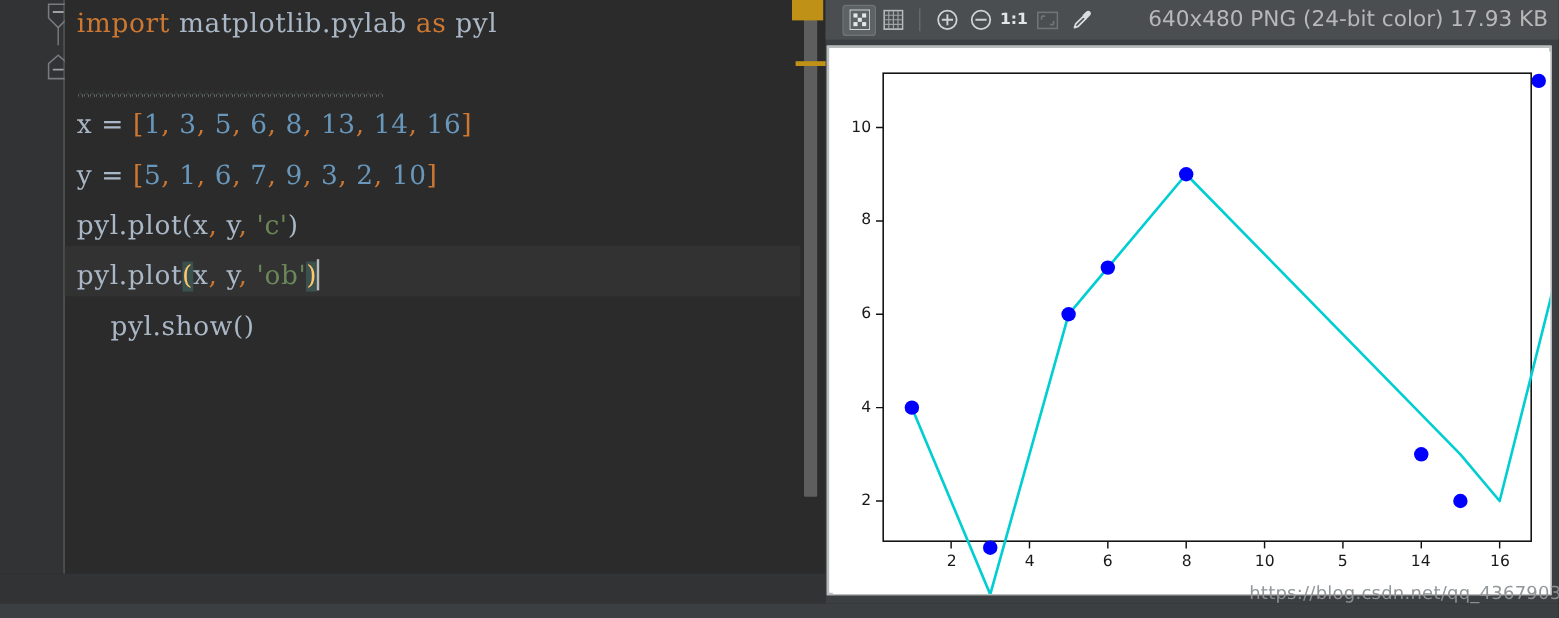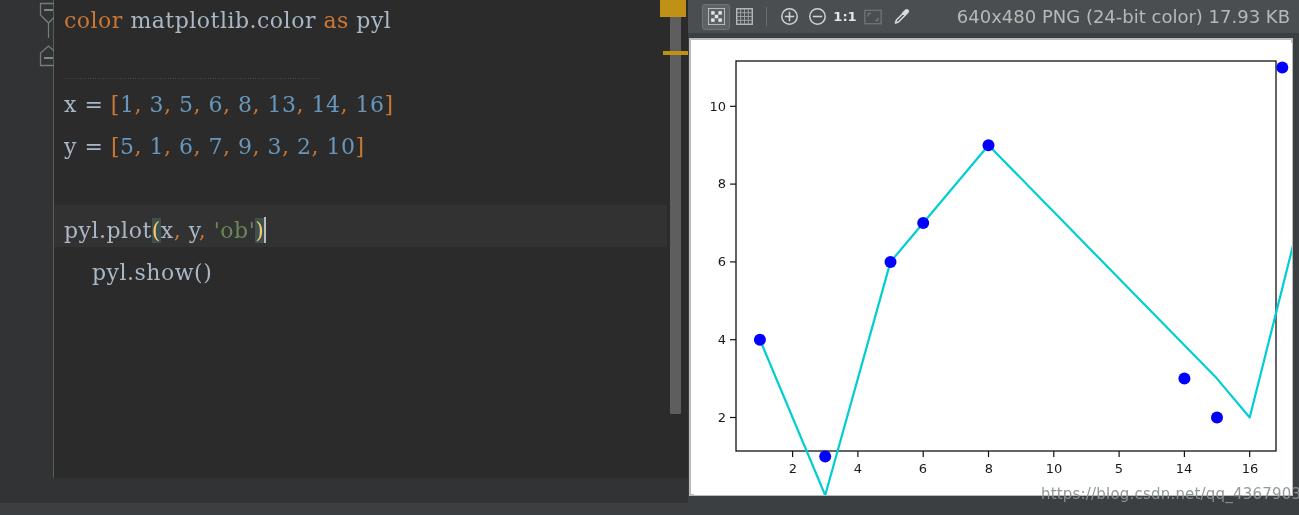--- a/index.html
+++ b/index.html
@@ -108,28 +108,29 @@
       <svg width="19" height="22" viewBox="0 0 19 22">
         <path d="M1.5 20.5 H17.5 V8 L9.5 1 L1.5 8 Z" fill="none" stroke="#787b7d" stroke-width="1.3"></path>
         <line x1="5" y1="13" x2="14" y2="13" stroke="#9aa0a3" stroke-width="1.5"></line>
       </svg>
     </div>
 
     <div id="code-area">
 
       <div class="line-hl" style="top:205px;"></div>
 
-      <div class="line" style="top:0px;"><span class="kw">color</span><span class="plain"> </span><span class="ident">matplotlib.color</span><span class="plain"> </span><span class="kw">as</span><span class="plain"> </span><span class="ident">pyl</span></div>
+      <div class="line" style="top:0px;"><span class="kw">import</span><span class="plain"> </span><span class="ident">matplotlib.pylab</span><span class="plain"> </span><span class="kw">as</span><span class="plain"> </span><span class="ident">pyl</span></div>
 
       <div class="line" style="top:42px;"><span class="squiggle" style="left:1px;width:254px;"></span></div>
 
       <div class="line" style="top:84px;"><span class="ident">x</span><span class="plain"> </span><span class="plain">=</span><span class="plain"> </span><span class="punc">[</span><span class="num">1</span><span class="punc">,</span><span class="plain"> </span><span class="num">3</span><span class="punc">,</span><span class="plain"> </span><span class="num">5</span><span class="punc">,</span><span class="plain"> </span><span class="num">6</span><span class="punc">,</span><span class="plain"> </span><span class="num">8</span><span class="punc">,</span><span class="plain"> </span><span class="num">13</span><span class="punc">,</span><span class="plain"> </span><span class="num">14</span><span class="punc">,</span><span class="plain"> </span><span class="num">16</span><span class="punc">]</span></div>
 
       <div class="line" style="top:126px;"><span class="ident">y</span><span class="plain"> </span><span class="plain">=</span><span class="plain"> </span><span class="punc">[</span><span class="num">5</span><span class="punc">,</span><span class="plain"> </span><span class="num">1</span><span class="punc">,</span><span class="plain"> </span><span class="num">6</span><span class="punc">,</span><span class="plain"> </span><span class="num">7</span><span class="punc">,</span><span class="plain"> </span><span class="num">9</span><span class="punc">,</span><span class="plain"> </span><span class="num">3</span><span class="punc">,</span><span class="plain"> </span><span class="num">2</span><span class="punc">,</span><span class="plain"> </span><span class="num">10</span><span class="punc">]</span></div>
 
+      <div class="line" style="top:168px;"><span class="ident">pyl.plot</span><span class="plain">(</span><span class="ident">x</span><span class="punc">,</span><span class="plain"> </span><span class="ident">y</span><span class="punc">,</span><span class="plain"> </span><span class="str">'c'</span><span class="plain">)</span></div>
 
       <div class="line" style="top:210px;"><span class="ident">pyl.plot</span><span class="brk">(</span><span class="ident">x</span><span class="punc">,</span><span class="plain"> </span><span class="ident">y</span><span class="punc">,</span><span class="plain"> </span><span class="str">'ob'</span><span class="brk">)</span><span class="caret"></span></div>
 
       <div class="line" style="top:252px;margin-left:28px;"><span class="ident">pyl.show</span><span class="plain">()</span></div>
     </div>
 
     <div id="editor-scroll-track"></div>
     <div id="editor-scroll-thumb"></div>
     <div id="warning-stripe"></div>
     <div id="warning-mark"></div>

